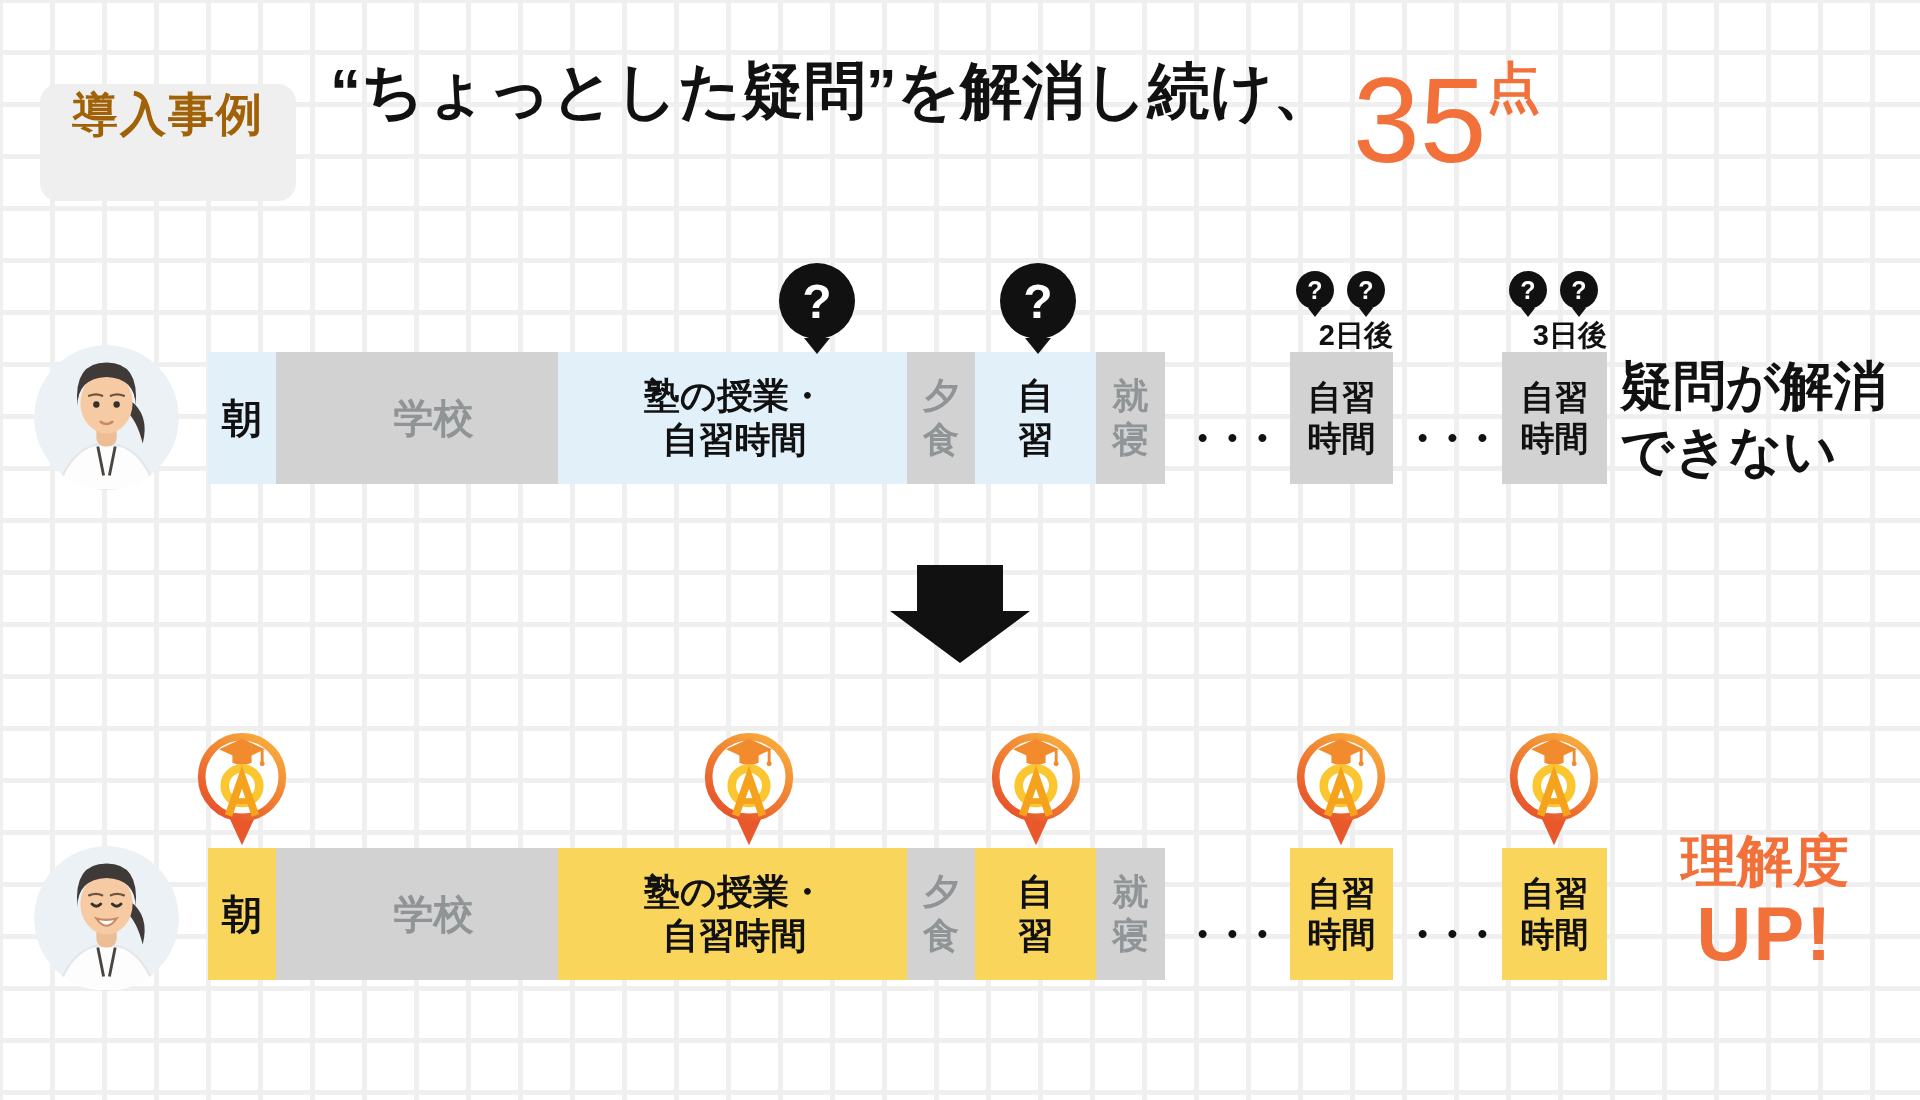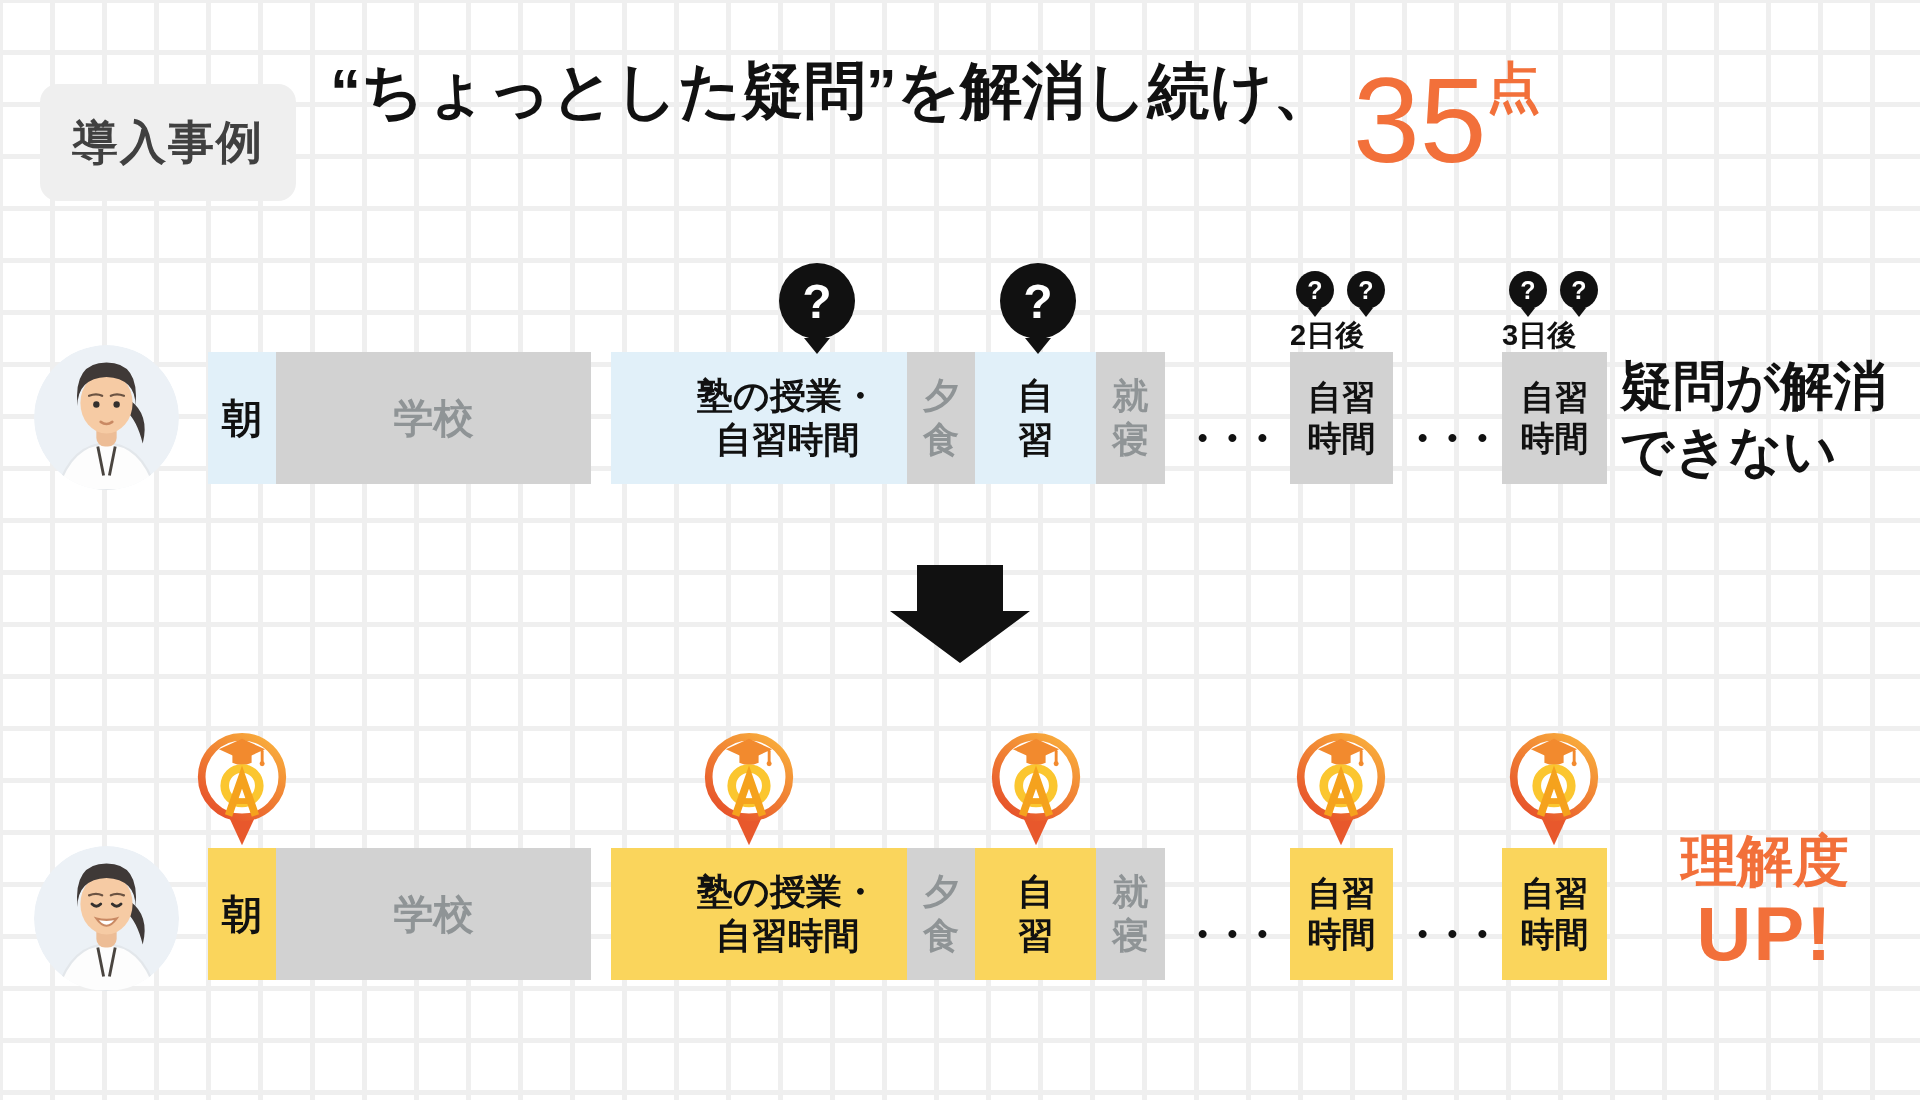--- a/index.html
+++ b/index.html
@@ -10,22 +10,22 @@
     background-image:
       linear-gradient(to right,#efefef 5px,transparent 5px),
       linear-gradient(to bottom,#efefef 5px,transparent 5px);
     background-size:52px 52px;
     background-position:-2px -2px;
   }
   
   .badge{
     position:absolute;left:40px;top:84px;width:256px;height:117px;
     background:#efefef;border-radius:18px;
-    display:flex;align-items:center;justify-content:center;
-    font-size:46px;font-weight:900;color:#404040;letter-spacing:2px;
+    display:flex;align-items:flex-start;justify-content:center;
+    font-size:46px;font-weight:900;color:#a16207;letter-spacing:2px;
   }
   .headline{
     position:absolute;left:330px;top:60px;height:120px;
     display:flex;white-space:nowrap;
   }
   .headline span{line-height:1;display:inline-block;}
   .hl-black{font-size:62px;font-weight:900;color:#111;padding-bottom:4px;}
   .hl-score{font-size:120px;font-weight:400;color:#F2703A;margin-left:18px;}
   .hl-unit{font-size:54px;font-weight:900;color:#F2703A;padding-bottom:4px;margin-right:10px;}
   
@@ -40,21 +40,21 @@
   .seg div,.block div{line-height:1.22;}
   .fs-lg{font-size:40px;}
   .fs-md{font-size:36px;}
   .fs-sm{font-size:34px;}
   .bg-blue{background:#E1F0F9;color:#111;}
   .bg-yellow{background:#FAD55C;color:#111;}
   .bg-gray{background:#D2D2D2;color:#8F9496;}
   .bg-gray-dark-text{background:#D2D2D2;color:#111;}
   .seg-asa{left:208px;width:68px;}
   .seg-gakko{left:276px;width:315px;}
-  .seg-juku{left:611px;width:353px;}
+  .seg-juku{left:558px;width:353px;}
   .seg-yushoku{left:907px;width:68px;}
   .seg-jishu{left:975px;width:121px;}
   .seg-shushin{left:1096px;width:69px;}
   .block-1{left:1290px;width:103px;}
   .block-2{left:1502px;width:105px;}
   .dots{
     position:absolute;top:0;height:132px;display:flex;align-items:center;justify-content:center;
     font-size:28px;font-weight:900;color:#111;letter-spacing:20px;padding-left:20px;
     transform:translateY(20px);
   }
@@ -78,21 +78,21 @@
   .qb-big::after{bottom:-15px;border-width:16px 13px 0 13px;}
   .qb-b1{left:779px;}
   .qb-b2{left:1000px;}
   .qb-small{width:38px;height:38px;font-size:25px;top:271px;}
   .qb-small::after{bottom:-8px;border-width:9px 7px 0 7px;}
   .qb-s1{left:1296px;}
   .qb-s2{left:1347px;}
   .qb-s3{left:1509px;}
   .qb-s4{left:1560px;}
   .day-label{
-    position:absolute;top:316px;font-size:29px;font-weight:900;color:#111;text-align:left;
+    position:absolute;top:316px;font-size:29px;font-weight:900;color:#111;text-align:right;
   }
   .day-label-1{left:1290px;width:103px;}
   .day-label-2{left:1502px;width:105px;}
   
   .result-before{
     position:absolute;left:1620px;top:354px;width:290px;text-align:left;
     color:#111;font-weight:900;font-size:53px;line-height:1.22;
   }
   .result-after{
     position:absolute;left:1620px;top:830px;width:290px;text-align:center;

